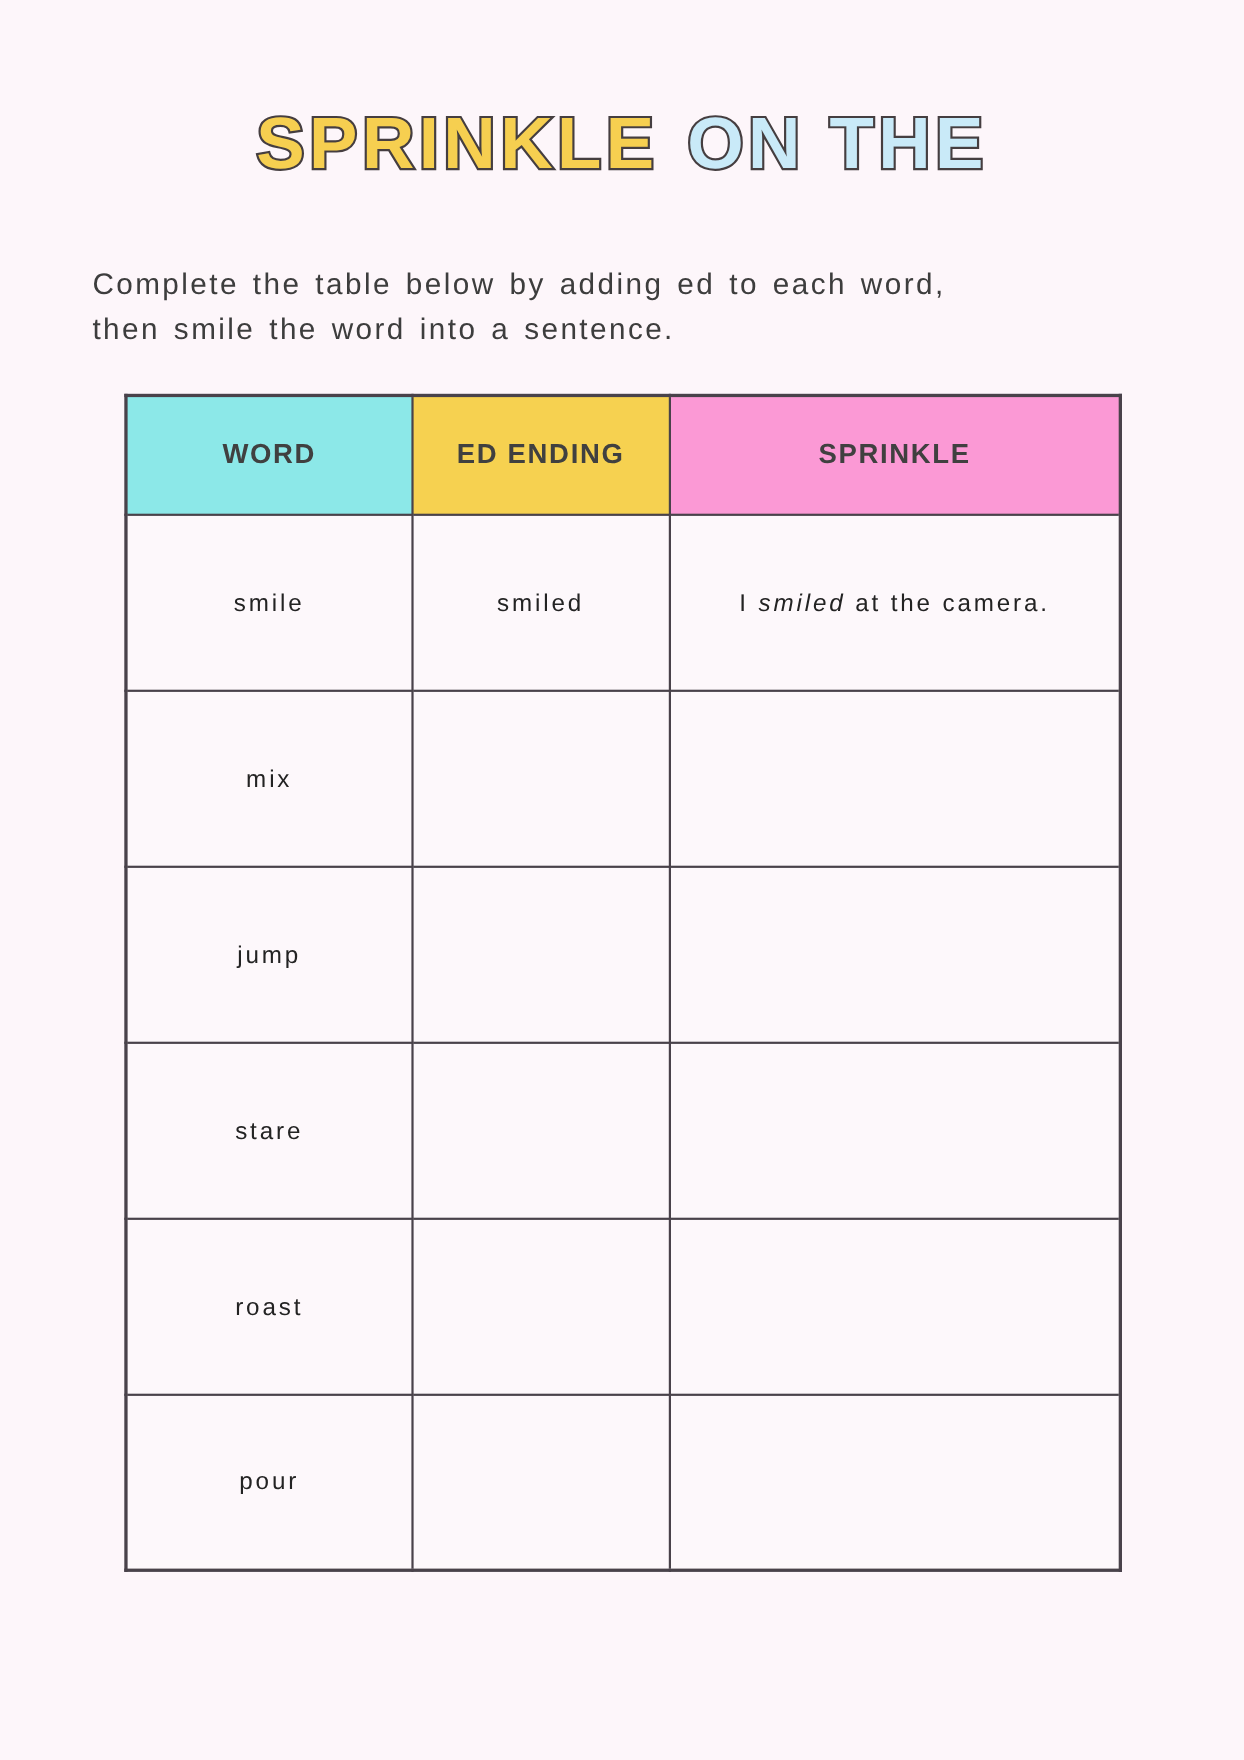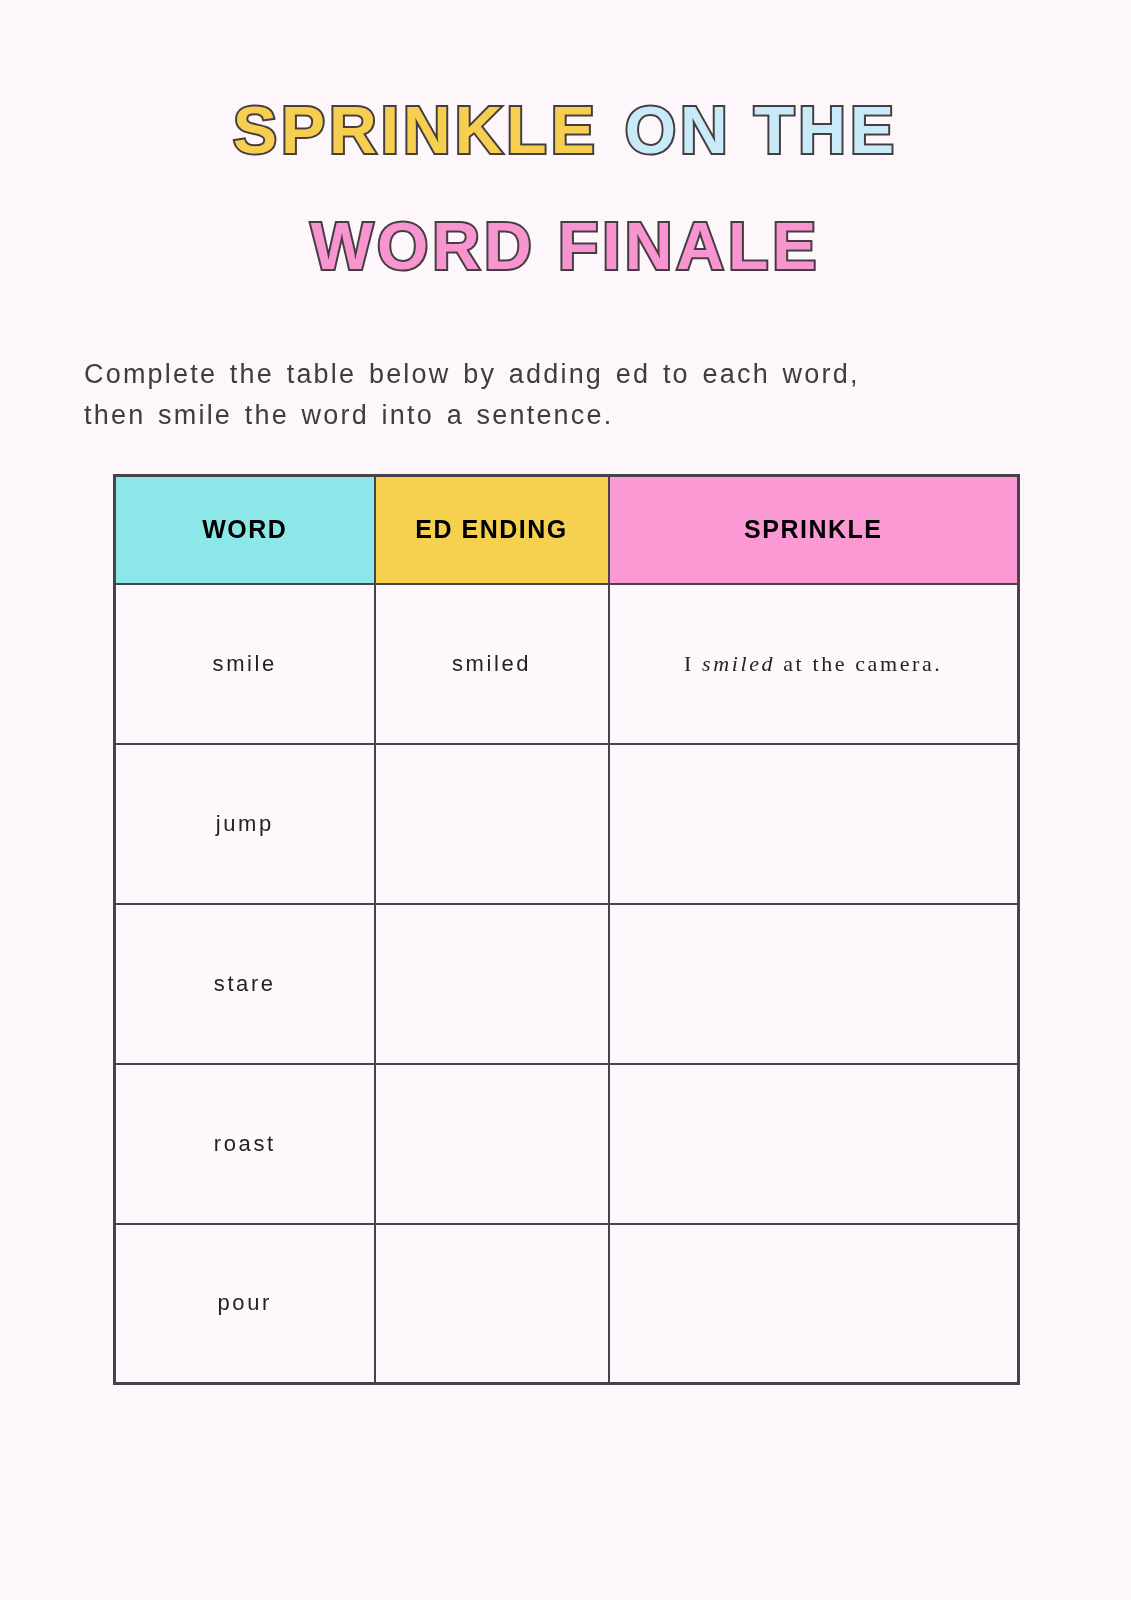--- a/index.html
+++ b/index.html
@@ -68,41 +68,40 @@
   table.worksheet th, table.worksheet td{
     border:2.5px solid var(--border);
     text-align:center;
     vertical-align:middle;
   }
   table.worksheet{border:3px solid var(--border);}
   table.worksheet th{
     height:108px;
     font-size:25px;
     font-weight:bold;
-    color:#000000;
+    color:#404040;
     letter-spacing:1.5px;
   }
   table.worksheet td{
     height:160px;
     font-size:22px;
     color:var(--text-dark);
     letter-spacing:2.6px;
     background:var(--cell-bg);
   }
   td .ital{font-style:italic;}
-  td.sentence-cell{letter-spacing:2px;font-family:Liberation Serif, serif;}
+  td.sentence-cell{letter-spacing:2px;}
 </style>
 </head>
 <body>
 
 <div class="page">
 
   <h1 class="title">
     <span class="line"><span class="word w-yellow">SPRINKLE</span><span class="gap"></span><span class="word w-blue">ON THE</span></span>
-    <span class="line"><span class="word w-pink">WORD FINALE</span></span>
   </h1>
 
   <p class="instructions">
     <span>Complete the table below by adding ed to each word,</span>
     <span>then smile the word into a sentence.</span>
   </p>
 
   <table class="worksheet">
     <colgroup>
       <col class="c-word">
@@ -116,20 +115,25 @@
         <th style="background: rgb(251, 153, 213);">SPRINKLE</th>
       </tr>
     </thead>
     <tbody id="rows">
   <tr>
     <td class="word-cell">smile</td>
     <td class="ed-cell">smiled</td>
     <td class="sentence-cell"><span>I </span><span class="ital">smiled</span><span> at the camera.</span></td>
   </tr>
 
+  <tr>
+    <td class="word-cell">mix</td>
+    <td class="ed-cell"></td>
+    <td class="sentence-cell"></td>
+  </tr>
 
   <tr>
     <td class="word-cell">jump</td>
     <td class="ed-cell"></td>
     <td class="sentence-cell"></td>
   </tr>
 
   <tr>
     <td class="word-cell">stare</td>
     <td class="ed-cell"></td>

